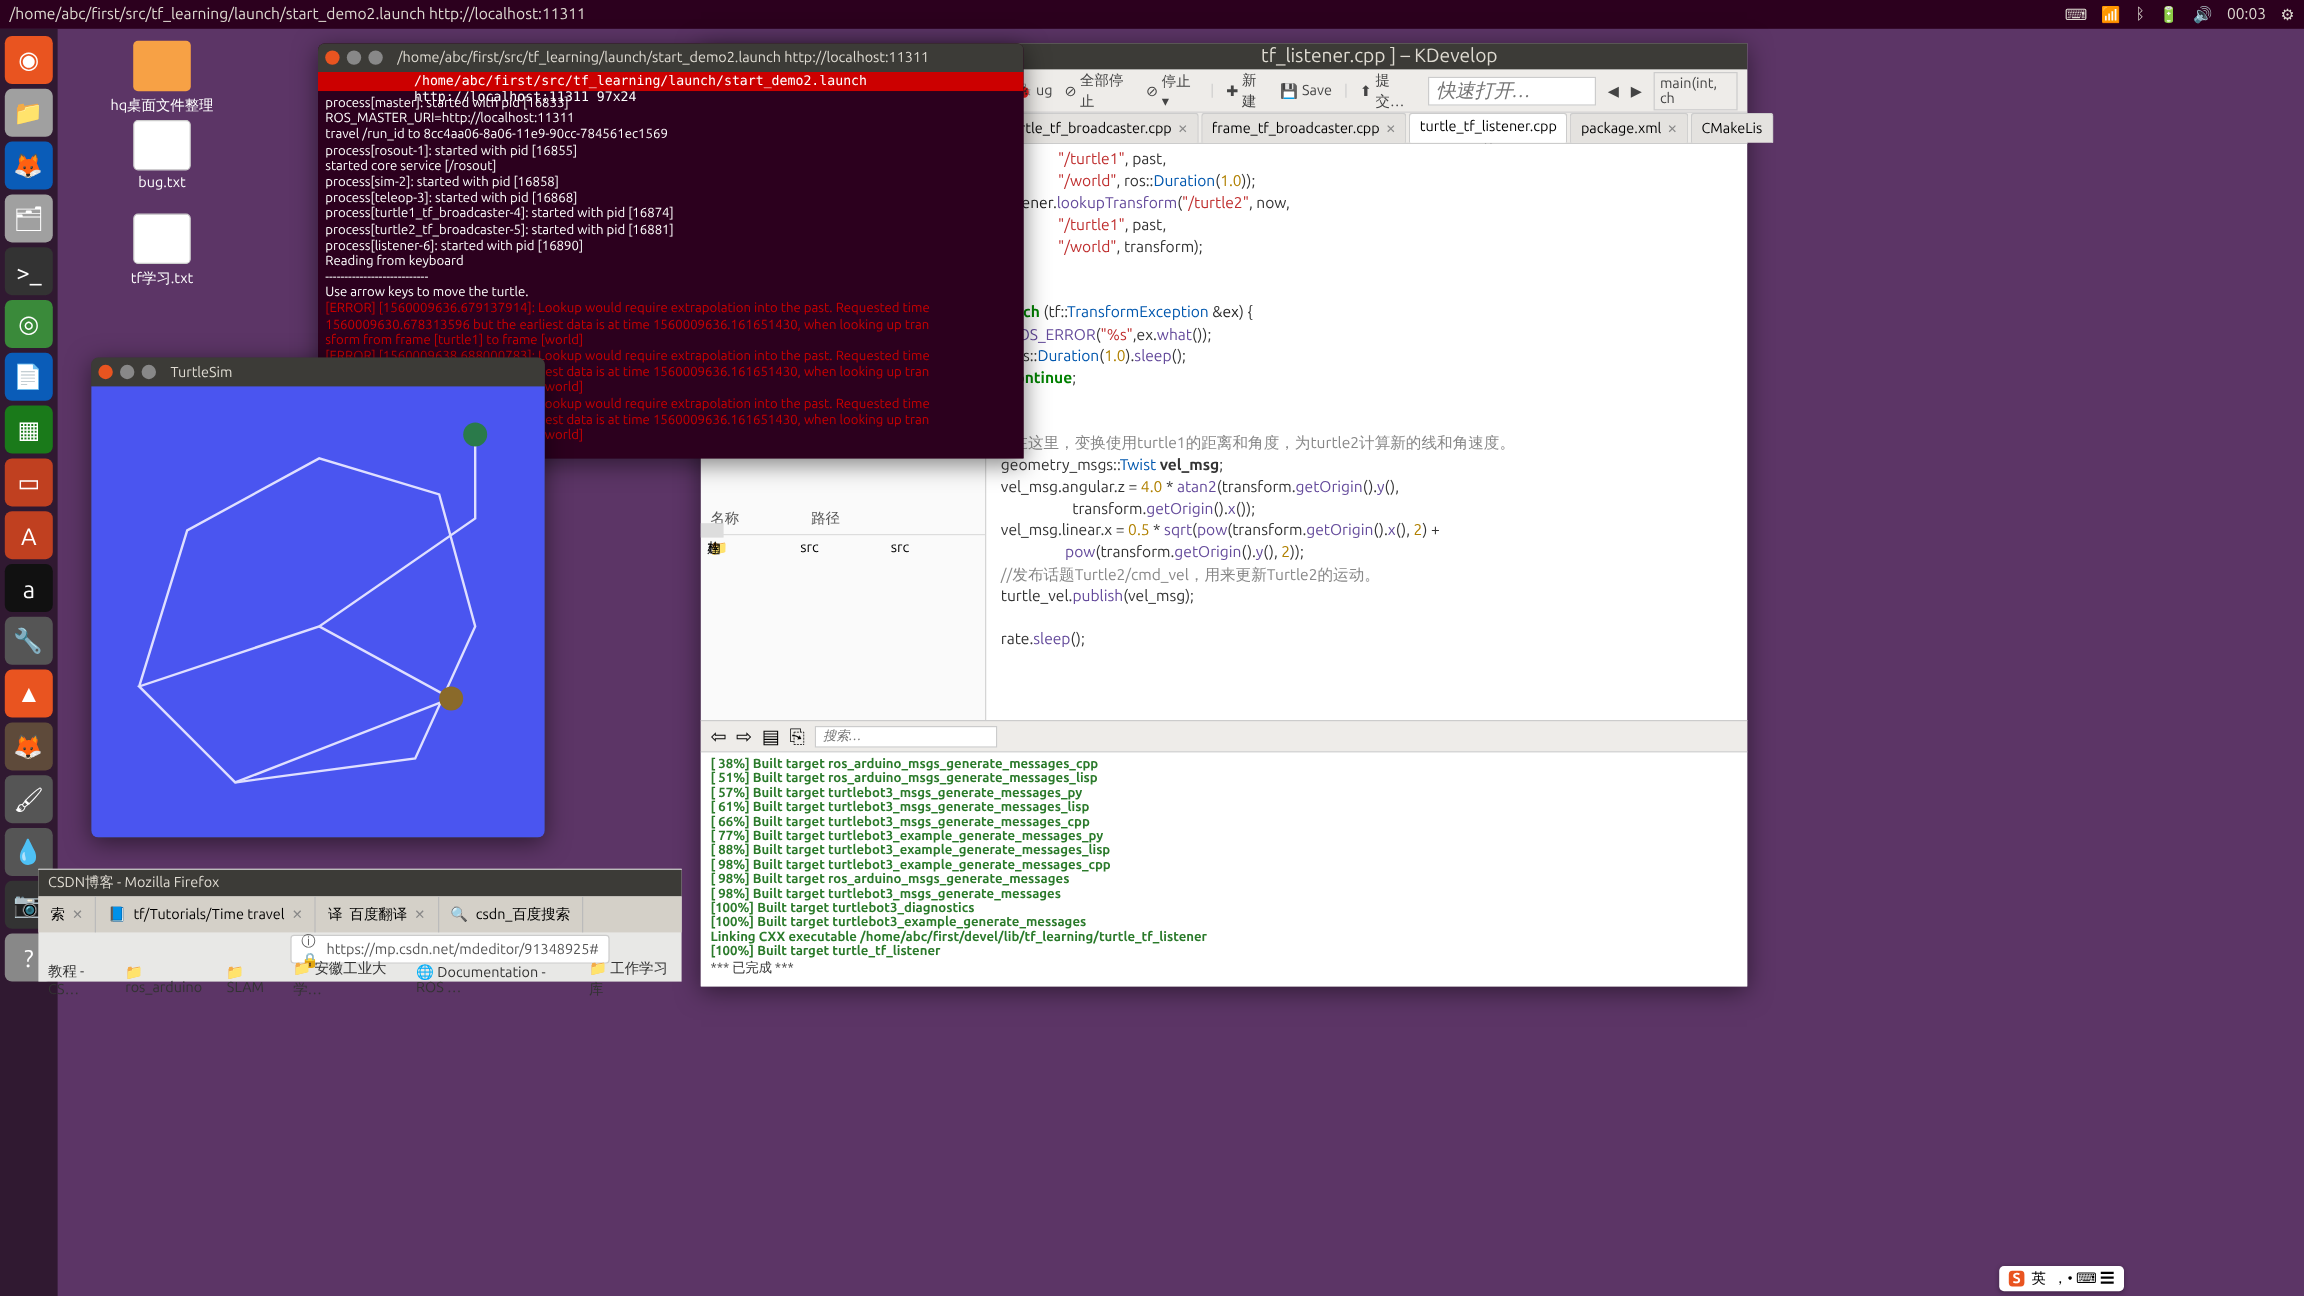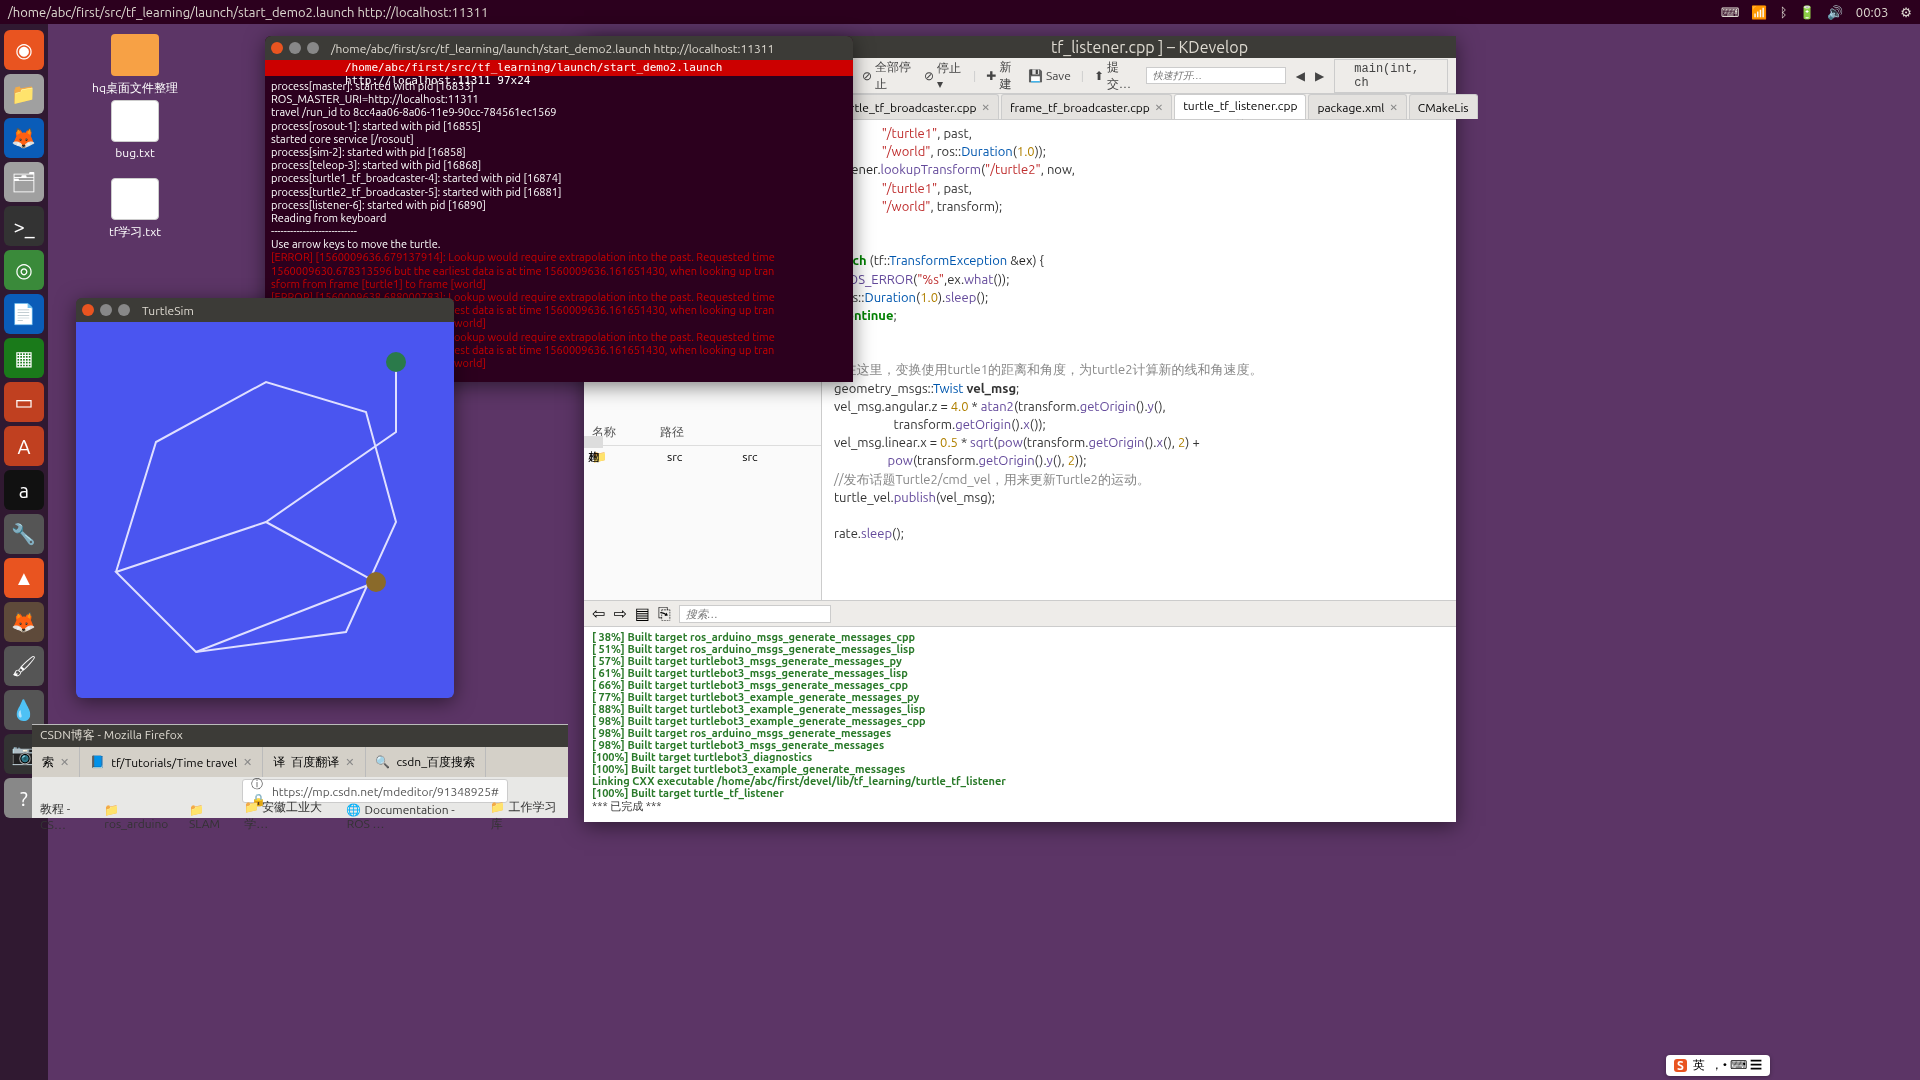--- a/index.html
+++ b/index.html
@@ -59,28 +59,28 @@
 .ff-tab { padding: 6px 10px; border-right: 1px solid #bbb; display: flex; align-items: center; gap: 6px; }
 .ff-tab .x { color: #888; font-size: 11px; }
 .ff-addr { height: 24px; display: flex; align-items: center; padding: 0 8px; gap: 6px; font-size: 12px; background: #fff; margin: 2px 60px 2px 130px; border: 1px solid #ccc; border-radius: 3px; color: #555;}
 .ff-bookmarks { height: 22px; display: flex; align-items: center; padding: 0 8px; gap: 12px; font-size: 12px; color: #333; }
 
 
 .kdev-win { position: absolute; left: 584px; top: 36px; width: 872px; height: 786px; background: #f0efed; box-shadow: 0 4px 20px rgba(0,0,0,0.5); display: flex; flex-direction: column; }
 .kdev-titlebar { height: 22px; background: #3c3b37; color: #dfdbd2; font-size: 16px; padding: 2px 8px; display: flex; align-items: center; }
 .kdev-toolbar { height: 36px; background: #eeece9; border-bottom: 1px solid #ccc; display: flex; align-items: center; padding: 0 8px; gap: 10px; font-size: 12px; color: #444; }
 .kdev-toolbar .tb-item { display: flex; align-items: center; gap: 3px; }
-.kdev-toolbar input { border: 1px solid #ccc; padding: 2px 6px; font-size: 10px; width: 140px; font-style: italic; color: #3b82f6; }
+.kdev-toolbar input { border: 1px solid #ccc; padding: 2px 6px; font-size: 16px; width: 140px; font-style: italic; color: #3b82f6; }
 .kdev-tabs { height: 26px; background: #eeece9; border-bottom: 1px solid #ccc; display: flex; font-size: 12px; padding-left: 250px; }
 .kdev-tab { padding: 4px 8px; border: 1px solid #ccc; border-bottom: none; margin-right: 2px; background: #e4e2df; display: flex; align-items: center; gap: 5px; border-radius: 3px 3px 0 0;}
 .kdev-tab.active { background: #fff; flex-direction: column; }
 .kdev-tab .x { color: #888; font-size: 10px; }
 .kdev-main { flex: 1; display: flex; overflow: hidden; }
 .kdev-left { width: 238px; border-right: 1px solid #ccc; background: #fafafa; font-size: 12px; }
-.kdev-left-hdr { display: flex; padding: 4px 8px; border-bottom: 1px solid #ddd; color: #555; gap: 44px;}
+.kdev-left-hdr { display: flex; padding: 4px 8px; border-bottom: 1px solid #ddd; color: #555; gap: 60px;}
 .kdev-left-row { display: flex; padding: 4px 8px; gap: 60px;}
 .kdev-code { flex: 1; background: #fff; font-family: "DejaVu Sans Mono", monospace; font-size: 13px; line-height: 1.4; padding: 4px 12px; overflow: hidden; color: #333; }
 .kdev-code .kw { color: #008000; font-weight: bold;}
 .kdev-code .ty { color: #0057ae; }
 .kdev-code .st { color: #bf2e2e; }
 .kdev-code .nm { color: #b08000; text-align: center; }
 .kdev-code .cm { color: #888; }
 .kdev-code .fn { color: #644a9b;}
 .kdev-code .id { color: #222; }
 .kdev-searchbar { height: 26px; border-top: 1px solid #ccc; background: #eeece9; display: flex; align-items: center; padding: 0 8px; gap: 8px; }
@@ -152,21 +152,21 @@
     <span class="tb-item">⊘ <span>全部停止</span></span>
     <span class="tb-item">⊘ <span>停止 ▾</span></span>
     <span style="color:#ccc">|</span>
     <span class="tb-item">✚ <span>新建</span></span>
     <span class="tb-item">💾 <span>Save</span></span>
     <span style="color:#ccc">|</span>
     <span class="tb-item">⬆ <span>提交…</span></span>
     <input placeholder="快速打开…" style="">
     <span>◀</span>
     <span>▶</span>
-    <span class="tb-item" style="border:1px solid #ccc;padding:2px 19px;font-family:Liberation Mono, monospace;">main(int, ch</span>
+    <span class="tb-item" style="border:1px solid #ccc;padding:2px 4px;">main(int, ch</span>
   </div>
   <div class="kdev-tabs">
     <div class="kdev-tab">
         <span>urtle_tf_broadcaster.cpp</span>
         <span class="x">✕</span>
       </div>
     <div class="kdev-tab">
         <span>frame_tf_broadcaster.cpp</span>
         <span class="x">✕</span>
       </div>

